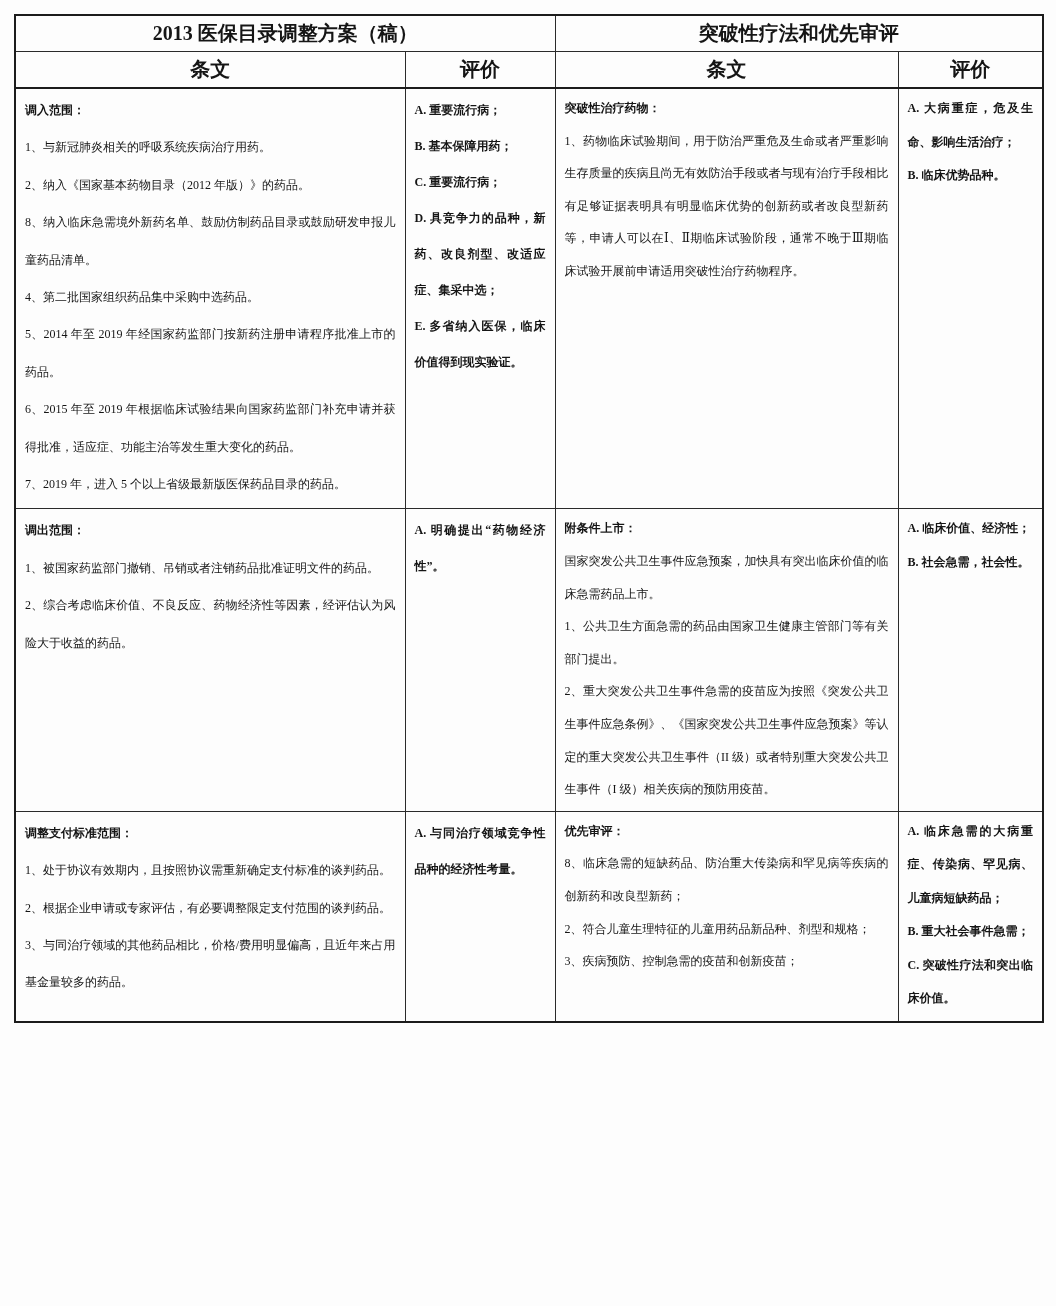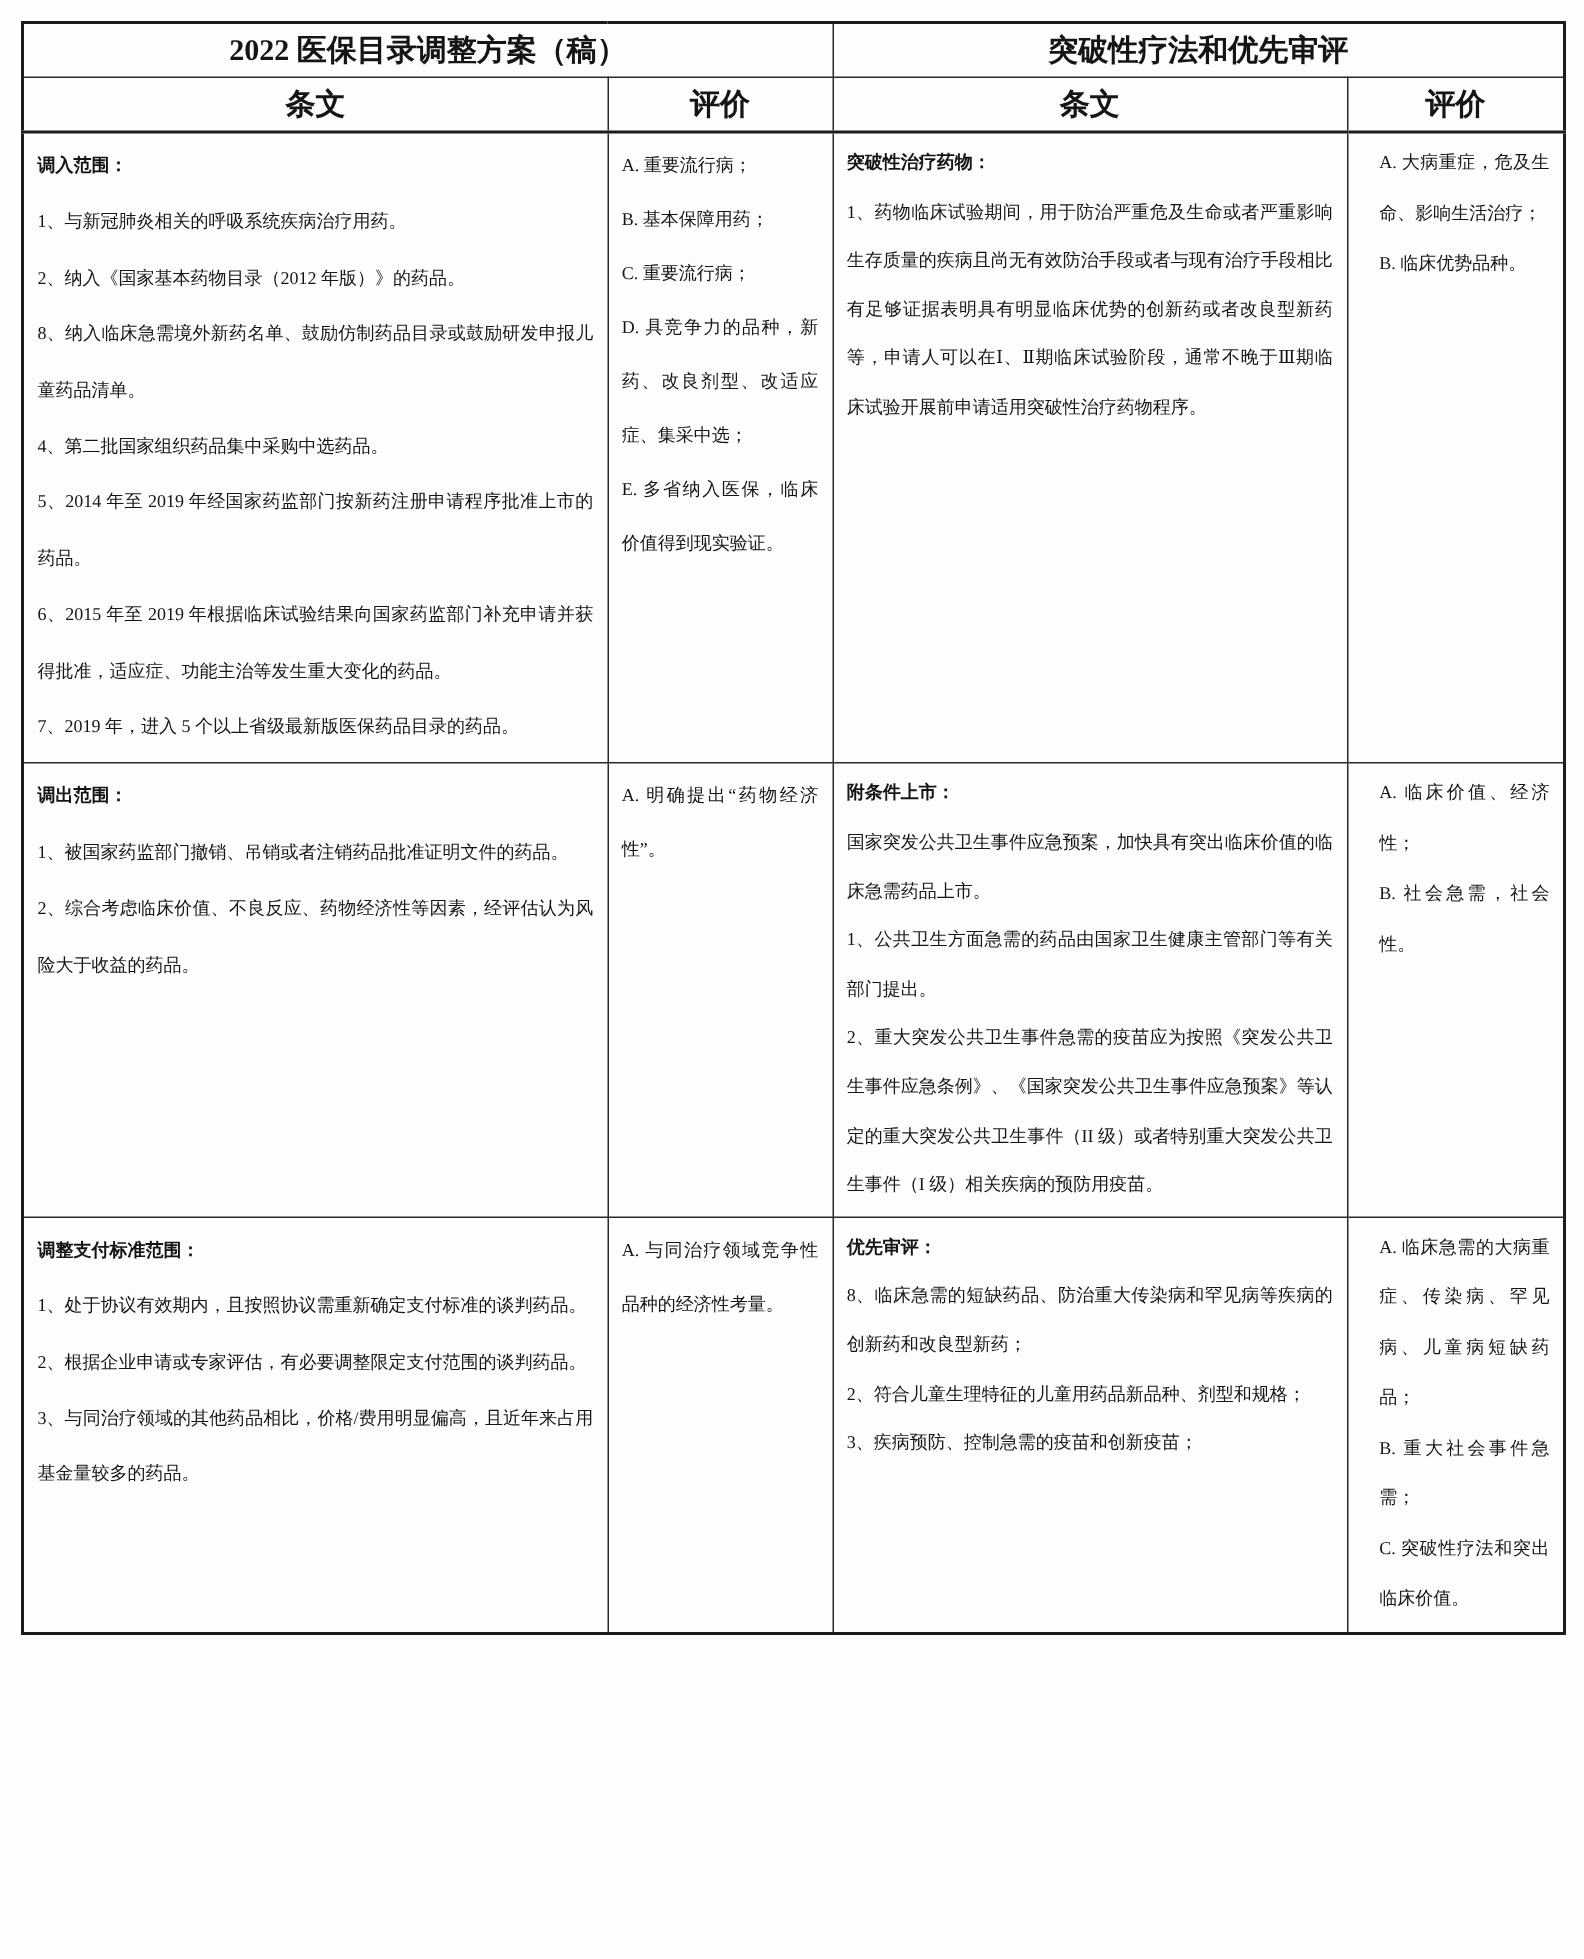--- a/index.html
+++ b/index.html
@@ -45,38 +45,38 @@
   td.cell p {
     margin: 0;
     text-align: justify;
     text-align-last: left;
   }
   td.cell p.cell-title {
     font-weight: bold;
     text-align: left;
   }
   td.c1 p { line-height: 37.4px; }
-  td.c2 p { line-height: 36px; font-weight: normal; }
+  td.c2 p { line-height: 36px; font-weight: bold; }
   td.c3 p { line-height: 32.6px; }
-  td.c4 p { line-height: 33.5px; font-weight: normal; margin-left: 12px; }
+  td.c4 p { line-height: 33.5px; font-weight: bold; }
 </style>
 </head>
 <body>
 
 <div class="page">
   <table class="doc-table">
     <colgroup>
       <col style="width:390px">
       <col style="width:150px">
       <col style="width:343px">
       <col style="width:145px">
     </colgroup>
     <thead>
       <tr class="h1">
-        <th colspan="2">2022 医保目录调整方案（稿）</th>
+        <th colspan="2">2013 医保目录调整方案（稿）</th>
         <th colspan="2">突破性疗法和优先审评</th>
       </tr>
       <tr class="h2">
         <th>条文</th>
         <th>评价</th>
         <th>条文</th>
         <th>评价</th>
       </tr>
     </thead>
     <tbody>

